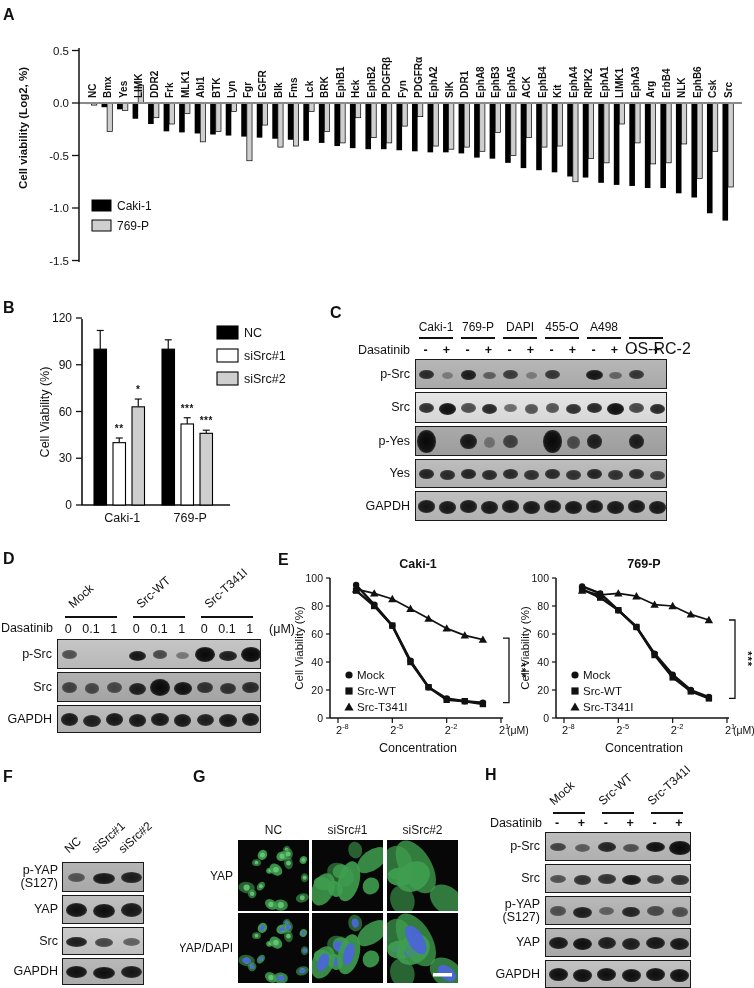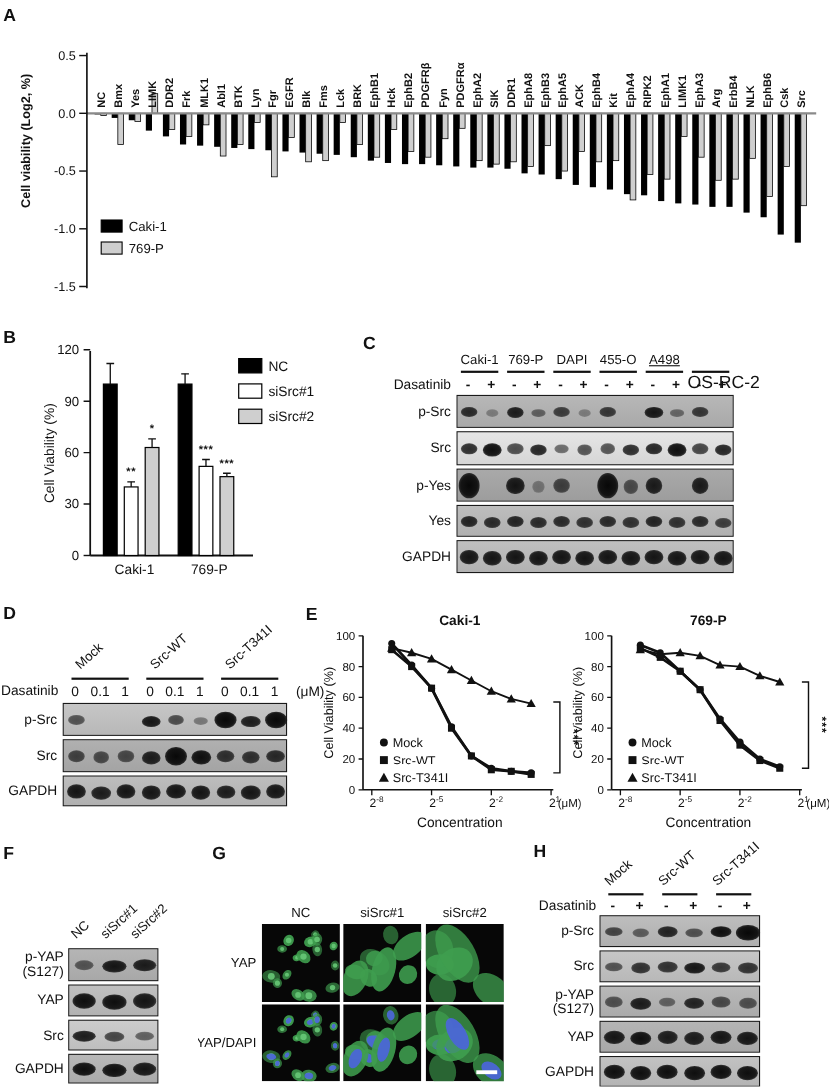--- a/index.html
+++ b/index.html
@@ -510,21 +510,21 @@
 
   <div id="blot-c" style="position:absolute;left:0;top:0;width:754px;height:0">
       <div class="hdr-name" style="left: 415px; top: 320px; width: 42px; font-size: 12px;">Caki-1</div>
       <div class="uline" style="left: 419px; top: 337px; width: 34px;"></div>
       <div class="hdr-name" style="left: 457px; top: 320px; width: 42px; font-size: 12px;">769-P</div>
       <div class="uline" style="left: 461px; top: 337px; width: 34px;"></div>
       <div class="hdr-name" style="left: 499px; top: 320px; width: 42px; font-size: 12px;">DAPI</div>
       <div class="uline" style="left: 503px; top: 337px; width: 34px;"></div>
       <div class="hdr-name" style="left: 541px; top: 320px; width: 42px; font-size: 12px;">455-O</div>
       <div class="uline" style="left: 545px; top: 337px; width: 34px;"></div>
-      <div class="hdr-name" style="left: 583px; top: 320px; width: 42px; font-size: 12px; text-decoration: underline;">A498</div>
+      <div class="hdr-name" style="left: 583px; top: 320px; width: 42px; font-size: 12px;">A498</div>
       <div class="uline" style="left: 587px; top: 337px; width: 34px;"></div>
       <div class="hdr-name" style="left: 625px; top: 340px; width: 42px; font-size: 16px;">OS-RC-2</div>
       <div class="uline" style="left: 629px; top: 337px; width: 34px;"></div>
       <div class="blot-label" style="left: 300px; top: 344px; width: 110px;">Dasatinib</div>
       <div class="lane-sym" style="left: 415px; top: 343px; width: 21px;">-</div>
       <div class="lane-sym" style="left: 436px; top: 343px; width: 21px;">+</div>
       <div class="lane-sym" style="left: 457px; top: 343px; width: 21px;">-</div>
       <div class="lane-sym" style="left: 478px; top: 343px; width: 21px;">+</div>
       <div class="lane-sym" style="left: 499px; top: 343px; width: 21px;">-</div>
       <div class="lane-sym" style="left: 520px; top: 343px; width: 21px;">+</div>

